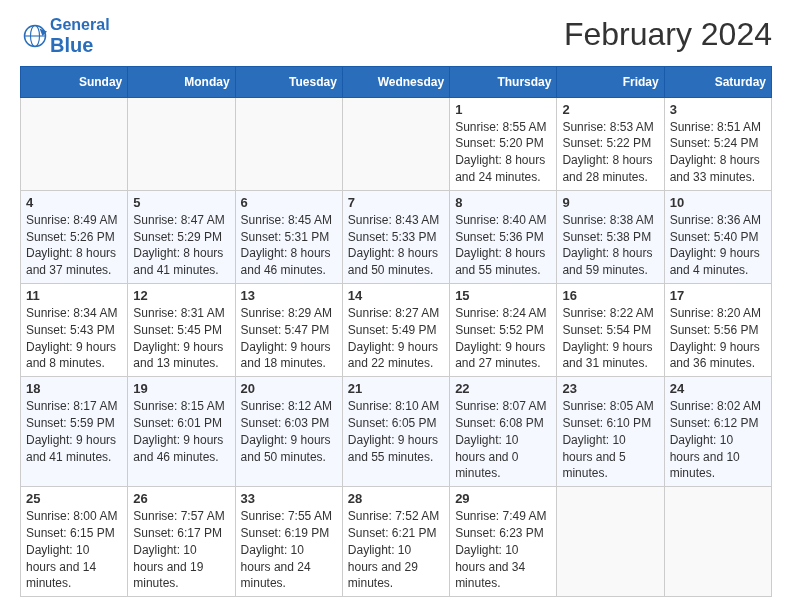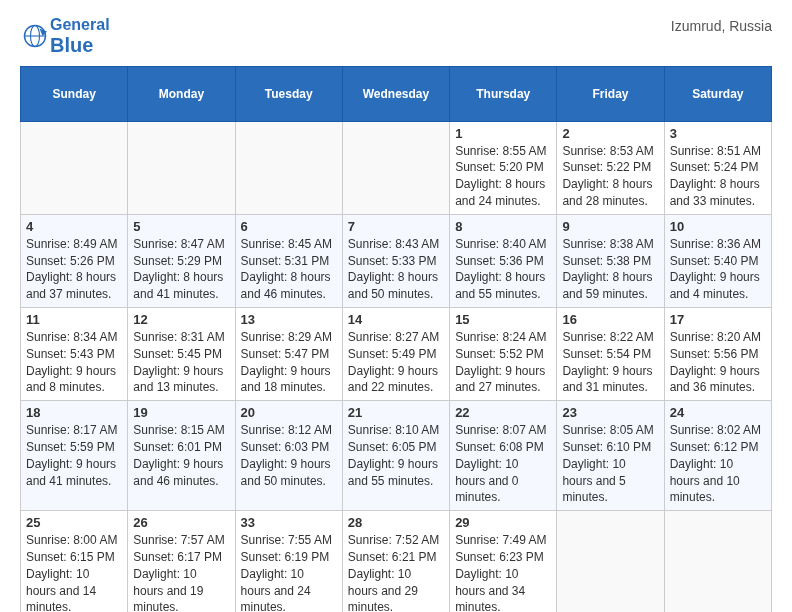--- a/index.html
+++ b/index.html
@@ -45,22 +45,22 @@
     }
     table {
       width: 100%;
       border-collapse: collapse;
     }
     thead tr th {
       background-color: #2a6ebb;
       color: #fff;
       font-size: 12px;
       font-weight: bold;
-      padding: 20px 5px;
-      text-align: center;
+      padding: 8px 5px;
+      text-align: right;
       border: 1px solid #1a5aaa;
       margin-left: 40px;
     }
     tbody tr td {
       border: 1px solid #ccc;
       vertical-align: top;
       padding: 4px 5px;
       font-size: 10px;
       color: #333;
       width: 14.28%;
@@ -108,21 +108,21 @@
         <line x1="6" y1="20" x2="34" y2="20" stroke="#2a6ebb" stroke-width="1.5"></line>
 
         <polygon points="26,10 36,14 30,20" fill="#2a6ebb"></polygon>
       </svg>
       <div>
         <div style="font-size:16px;font-weight:bold;color:#2a6ebb;line-height:1.1;">General</div>
         <div style="font-size:20px;font-weight:bold;color:#2a6ebb;line-height:1.1;">Blue</div>
       </div>
     </div>
     <div class="title-block">
-      <div class="location">Izumrud, Russia</div>
+      <div class="month-year">February 2024</div>
     </div>
   </div>
 
   <table>
     <thead>
       <tr>
       <th>Sunday</th>
           <th>Monday</th>
           <th>Tuesday</th>
           <th>Wednesday</th>

